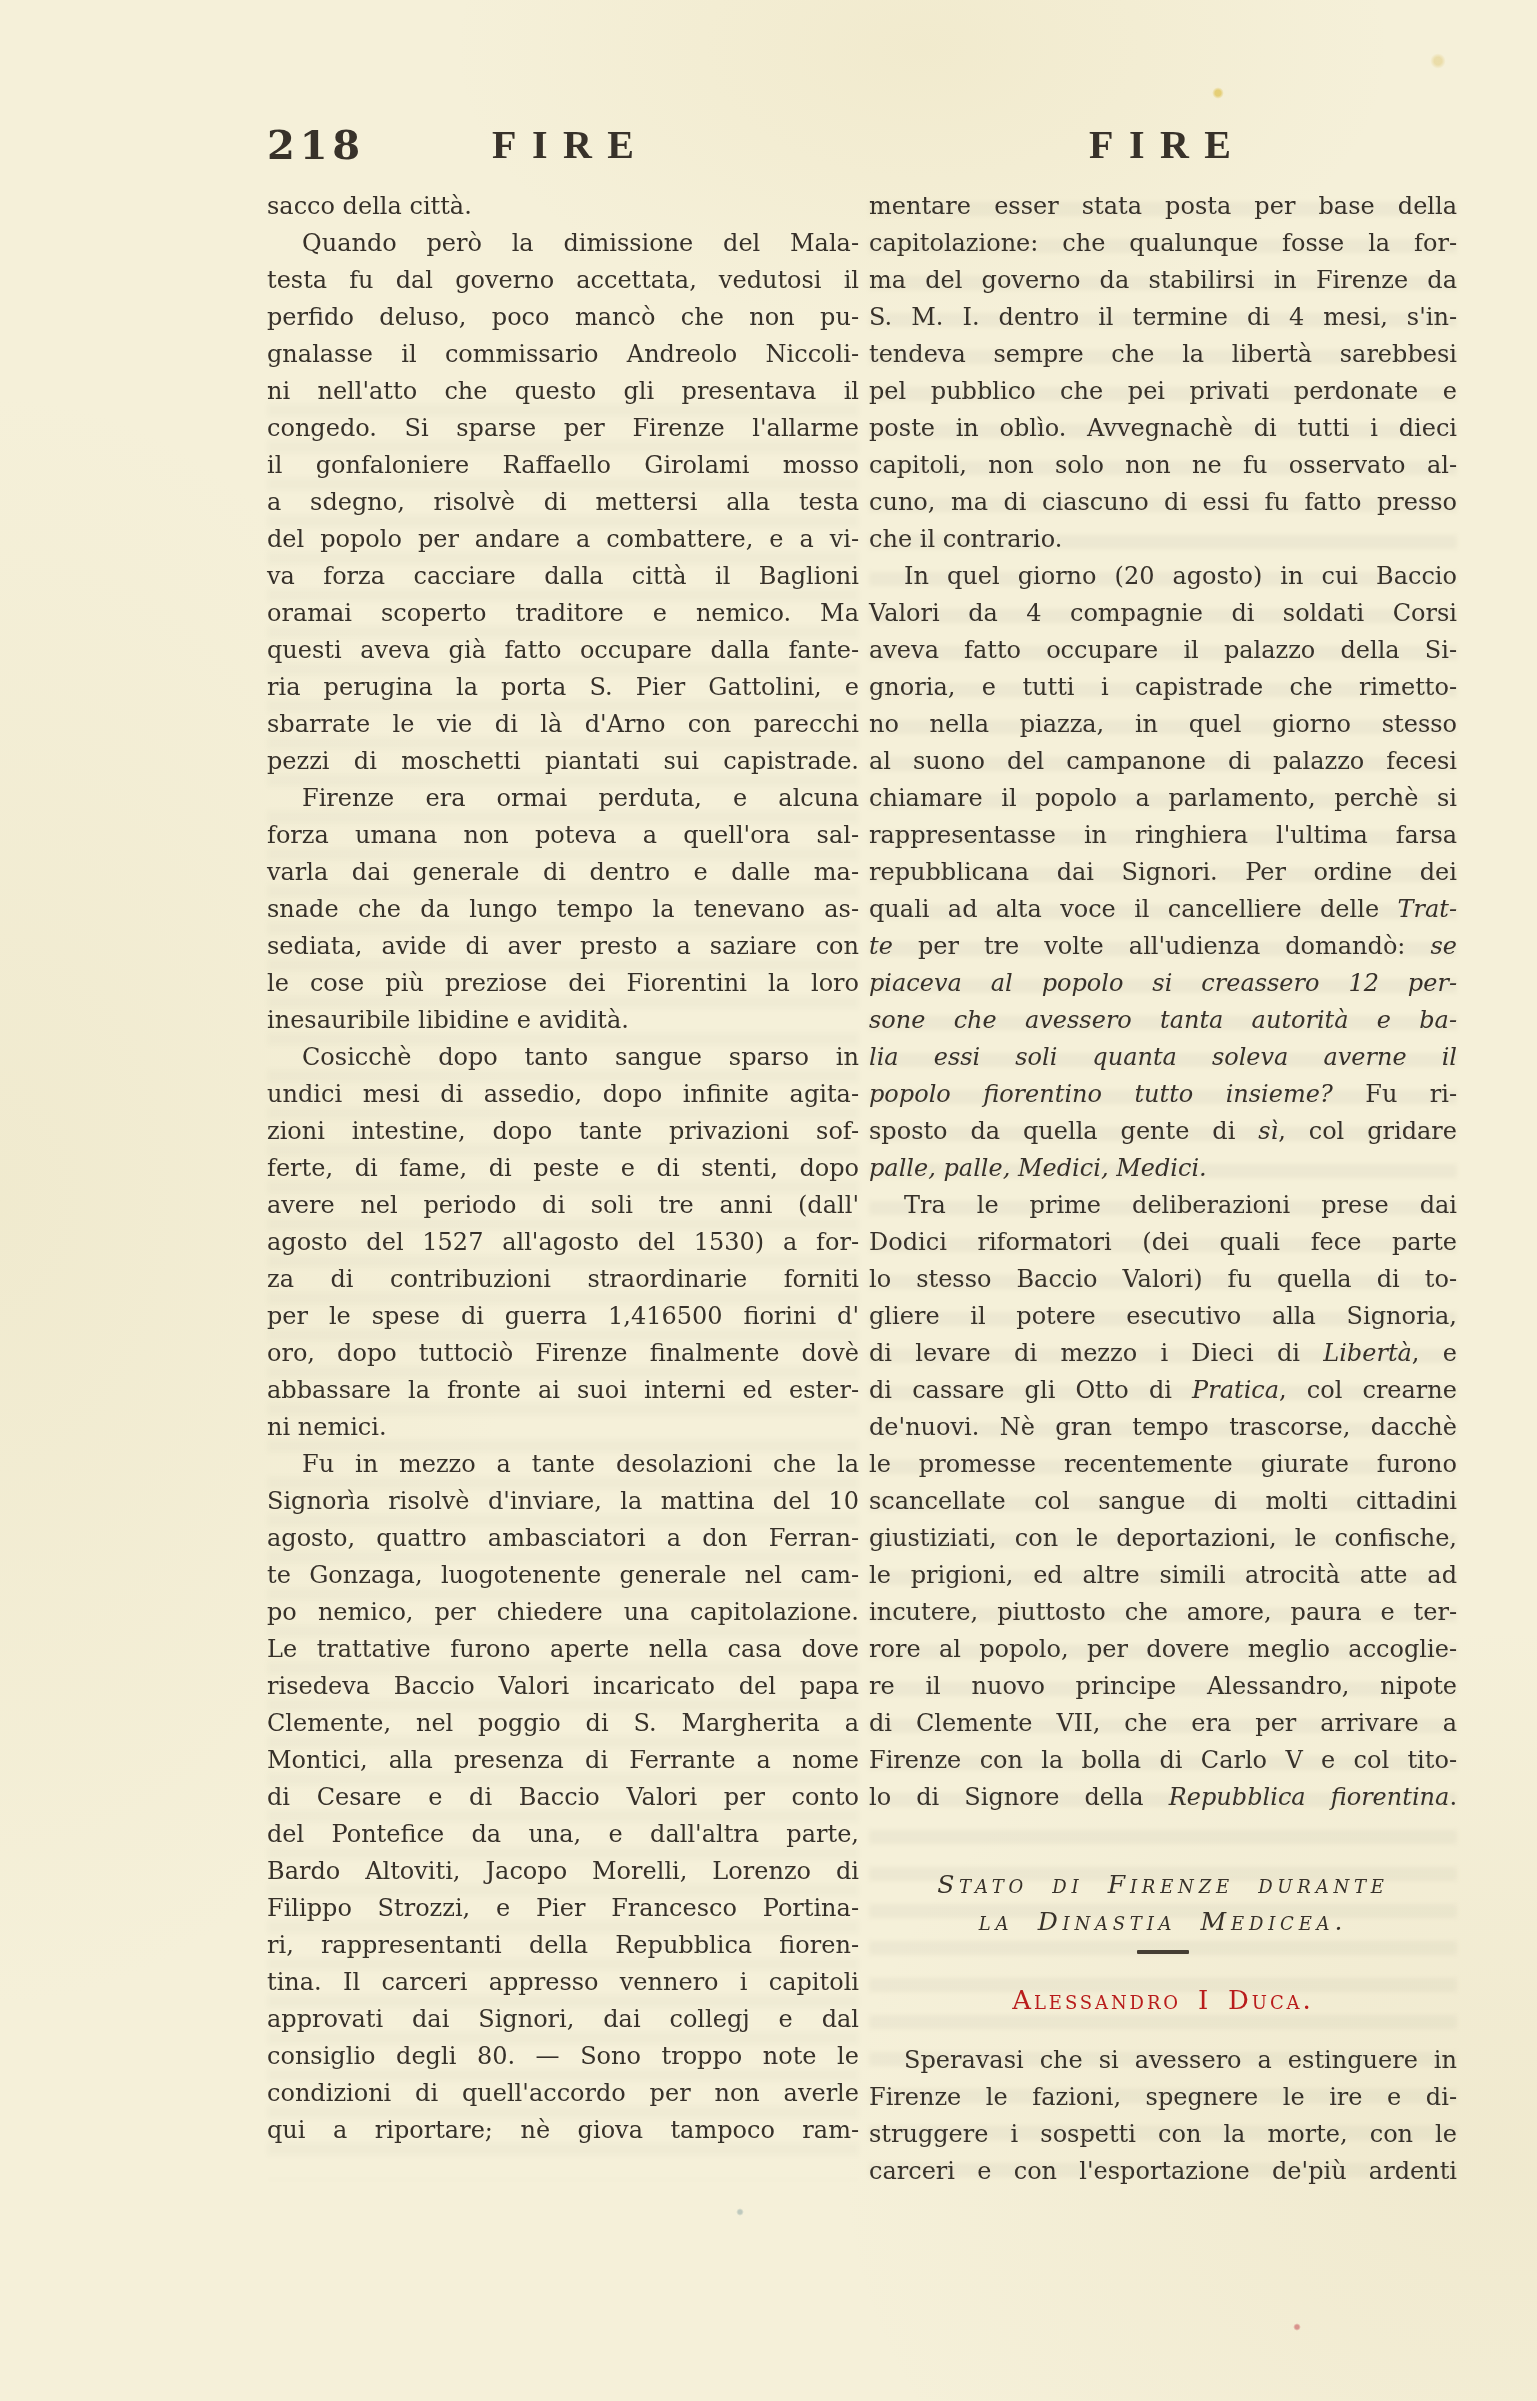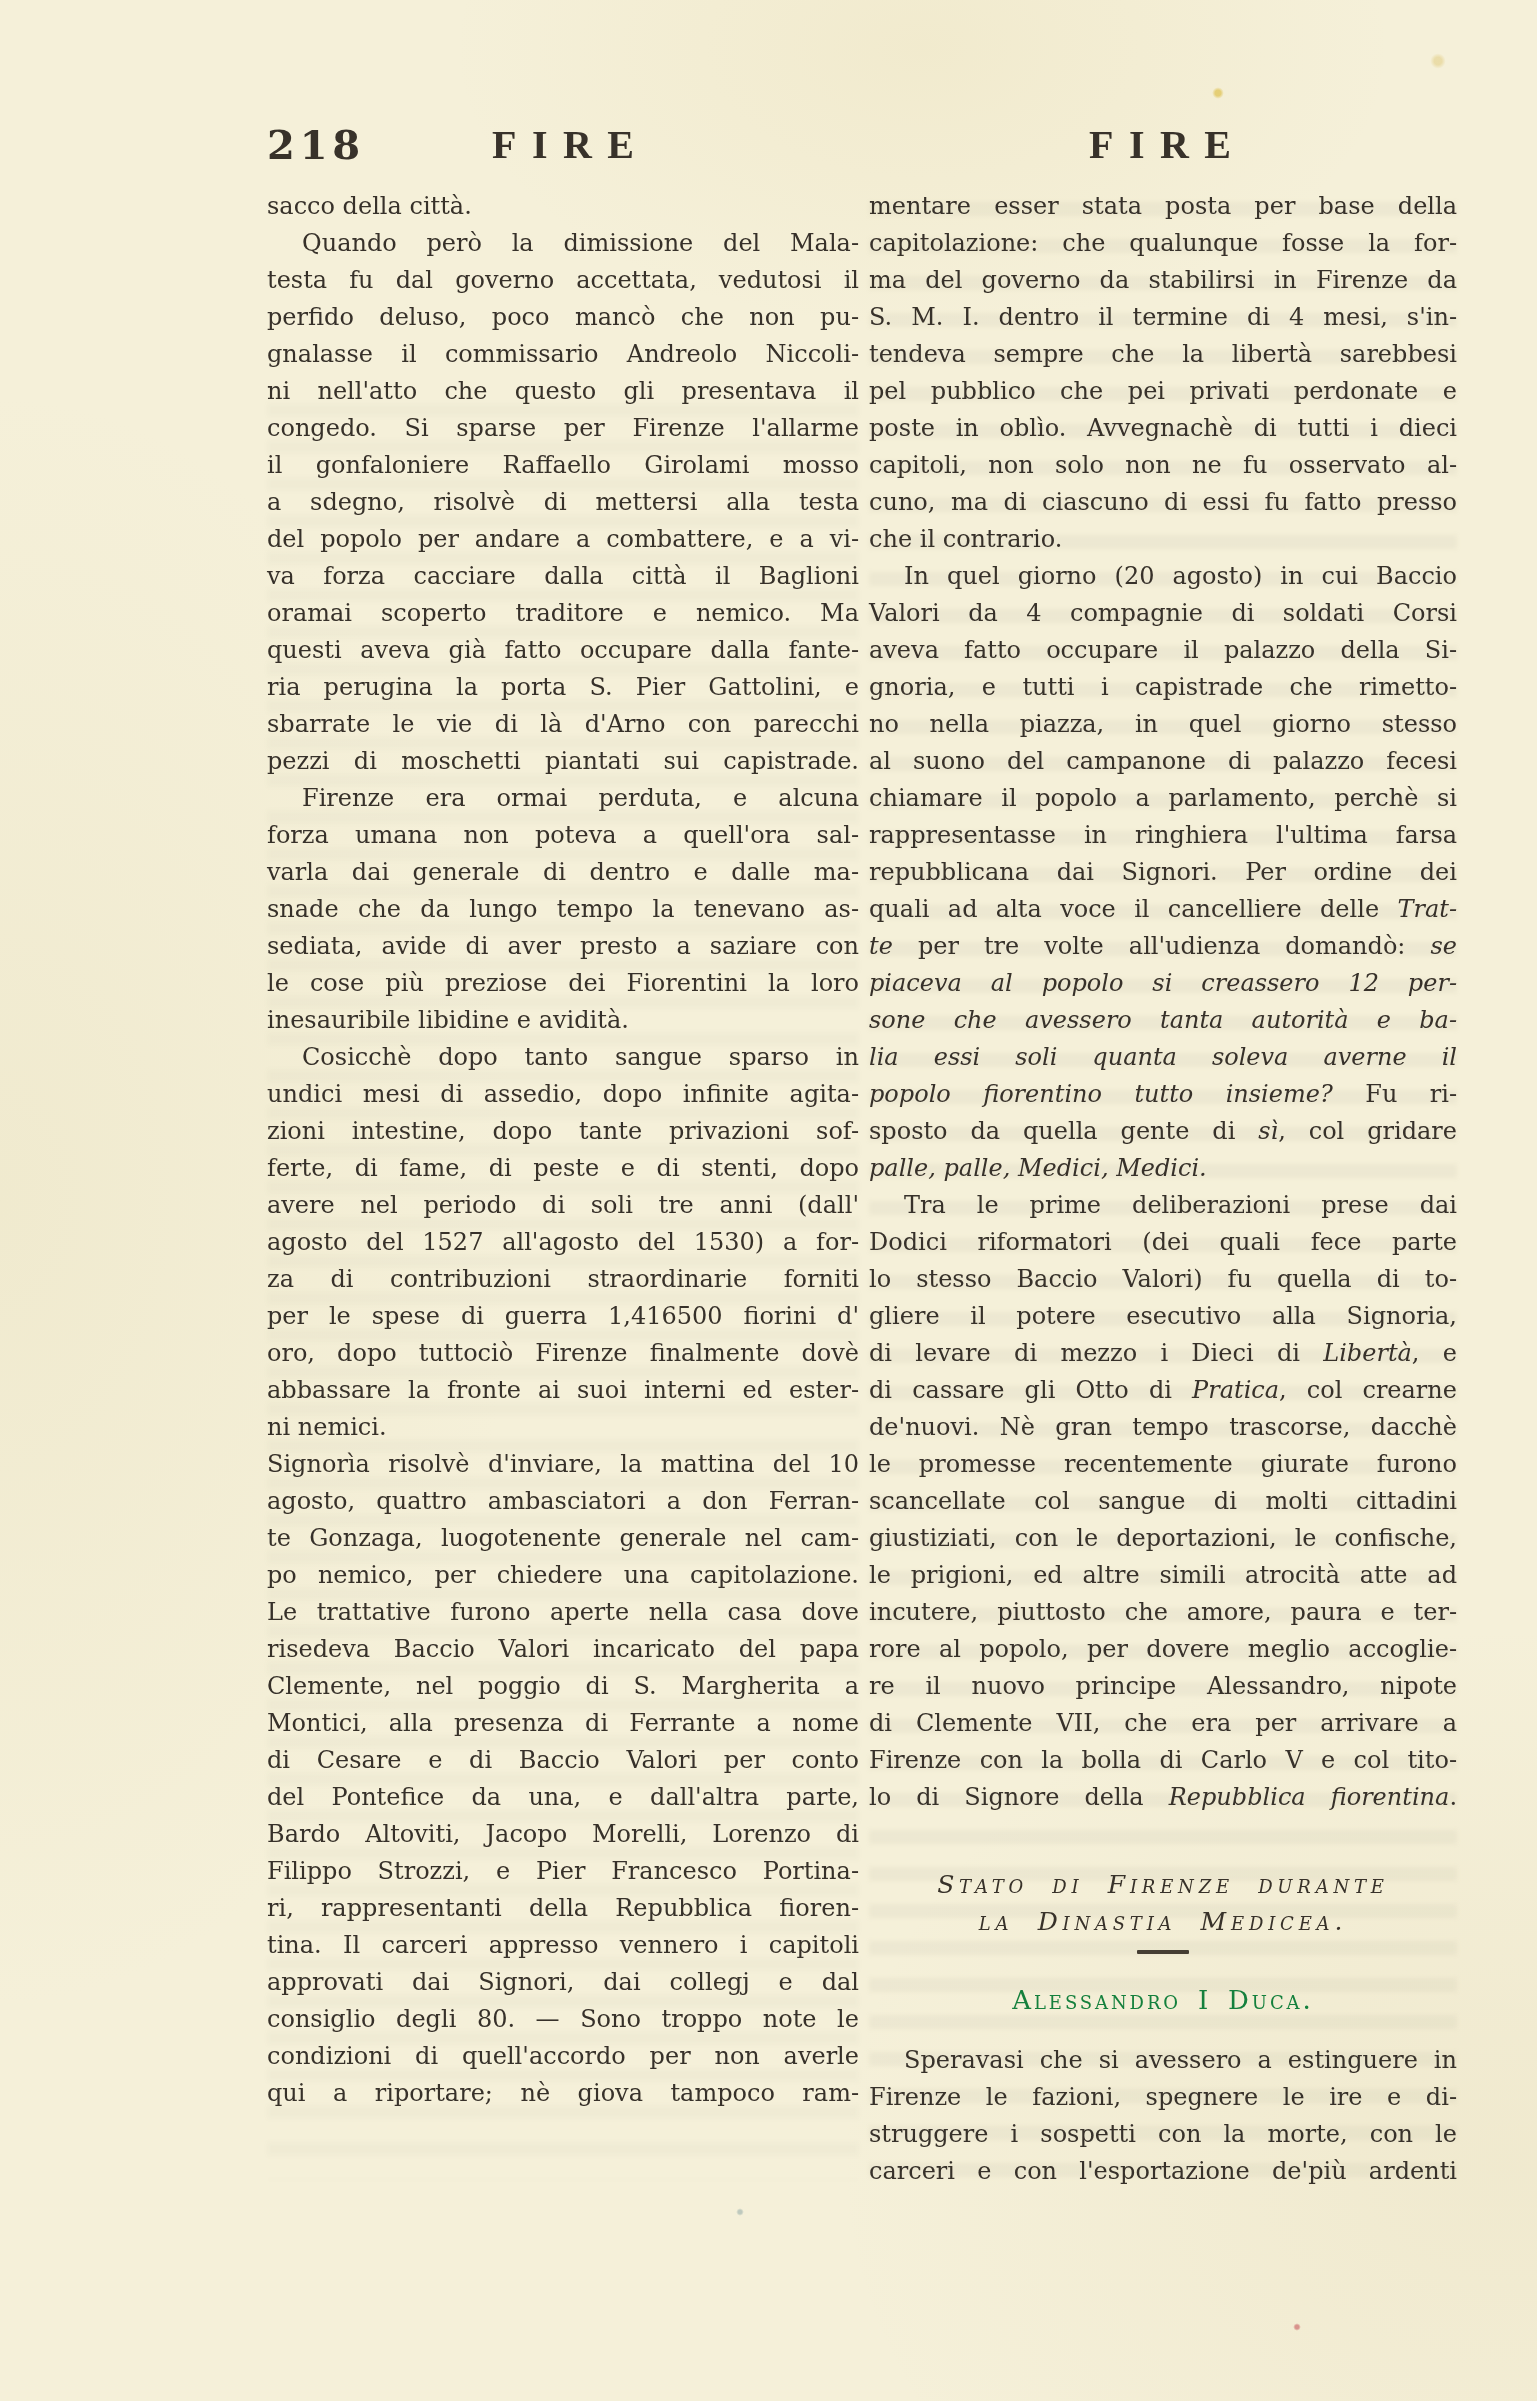--- a/index.html
+++ b/index.html
@@ -58,21 +58,21 @@
     color:#38322a;
   }
   .divider-dash{
     width:52px;height:4.8px;background:#453e33;
     margin:9.6px auto 0 auto;border-radius:1px;
   }
   .sub-head{
     margin-top:27px;text-align:center;
     font-variant:small-caps;
     font-size:26px;line-height:38px;letter-spacing:2.9px;word-spacing:5.8px;
-    color:#15803d;
+    color:#b91c1c;
   }
   .closing{margin-top:23px;}
 </style>
 </head>
 <body>
 
 <div class="page">
 
   <div class="ghost" style="left:869px;top:202px;width:588px;height:1998px;"></div>
   <div class="ghost" style="left:267px;top:403px;width:592px;height:1777px;opacity:.6;"></div>
@@ -111,20 +111,21 @@
         <div class="line"><span>undici mesi di assedio, dopo infinite agita-</span></div>
         <div class="line"><span>zioni intestine, dopo tante privazioni sof-</span></div>
         <div class="line"><span>ferte, di fame, di peste e di stenti, dopo</span></div>
         <div class="line"><span>avere nel periodo di soli tre anni (dall'</span></div>
         <div class="line"><span>agosto del 1527 all'agosto del 1530) a for-</span></div>
         <div class="line"><span>za di contribuzioni straordinarie forniti</span></div>
         <div class="line"><span>per le spese di guerra 1,416500 fiorini d'</span></div>
         <div class="line"><span>oro, dopo tuttociò Firenze finalmente dovè</span></div>
         <div class="line"><span>abbassare la fronte ai suoi interni ed ester-</span></div>
         <div class="line end"><span>ni nemici.</span></div>
+        <div class="line indent"><span>Fu in mezzo a tante desolazioni che la</span></div>
         <div class="line"><span>Signorìa risolvè d'inviare, la mattina del 10</span></div>
         <div class="line"><span>agosto, quattro ambasciatori a don Ferran-</span></div>
         <div class="line"><span>te Gonzaga, luogotenente generale nel cam-</span></div>
         <div class="line"><span>po nemico, per chiedere una capitolazione.</span></div>
         <div class="line"><span>Le trattative furono aperte nella casa dove</span></div>
         <div class="line"><span>risedeva Baccio Valori incaricato del papa</span></div>
         <div class="line"><span>Clemente, nel poggio di S. Margherita a</span></div>
         <div class="line"><span>Montici, alla presenza di Ferrante a nome</span></div>
         <div class="line"><span>di Cesare e di Baccio Valori per conto</span></div>
         <div class="line"><span>del Pontefice da una, e dall'altra parte,</span></div>

